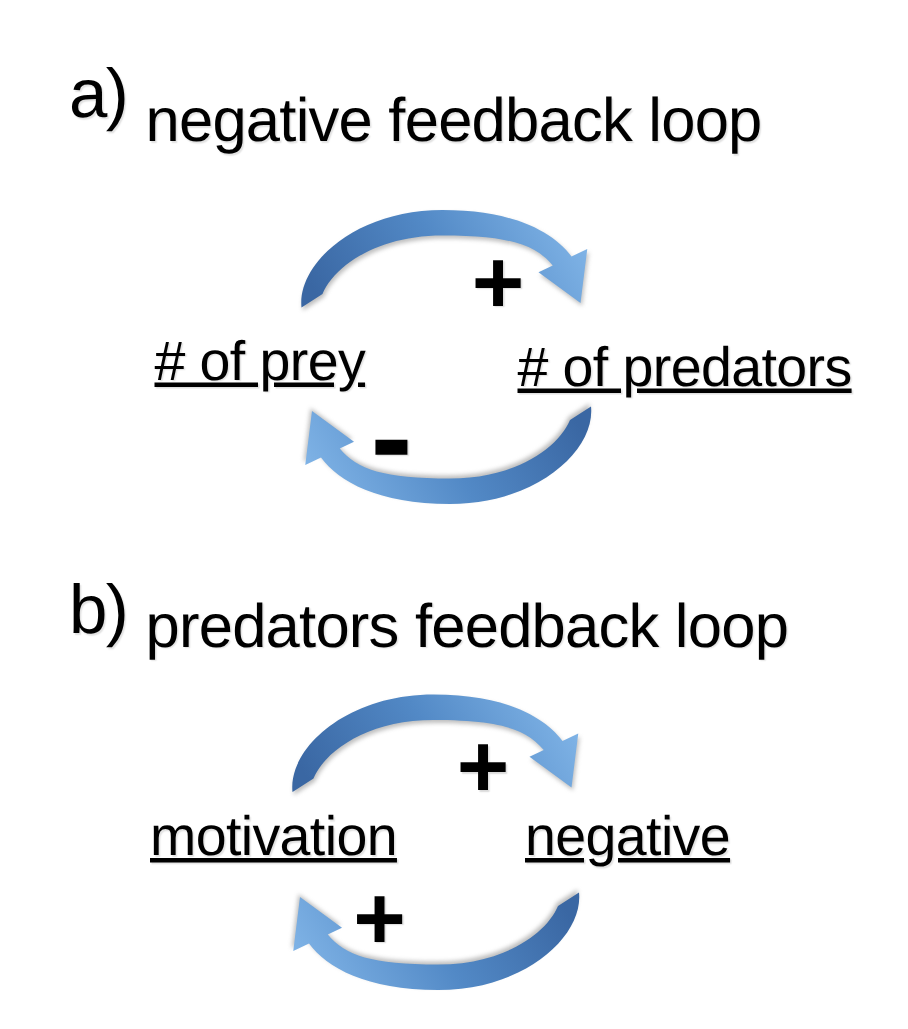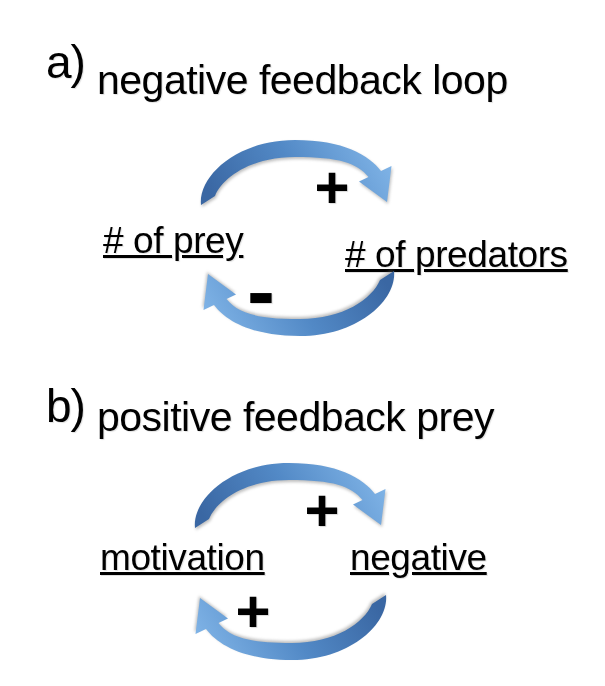--- a/index.html
+++ b/index.html
@@ -51,31 +51,31 @@
   <section>
     <span class="abs section-label" style="left:46px; top:39px">a)</span>
     <span class="abs section-title" style="left:97px; top:60px">negative feedback loop</span>
 
     <svg class="arrow" style="left:195px; top:134px" viewBox="0 0 210 80">
       <use href="#arrow-shape"></use>
     </svg>
     <span class="abs sign" style="left:332px; top:192px">+</span>
 
     <span class="abs node-label" style="left:103px; top:222px"># of prey</span>
-    <span class="abs node-label" style="left:345px; top:236px"># of predators</span>
+    <span class="abs node-label" style="left:345px; top:226px"># of predators</span>
 
     <svg class="arrow rot180" style="left:190px; top:262px" viewBox="0 0 210 80">
       <use href="#arrow-shape"></use>
     </svg>
     <span class="abs sign minus" style="left:261px; top:300px">-</span>
   </section>
 
   <section>
     <span class="abs section-label" style="left:46px; top:383px">b)</span>
-    <span class="abs section-title" style="left:97px; top:397px">positive feedback prey</span>
+    <span class="abs section-title" style="left:97px; top:397px">predators feedback loop</span>
 
     <svg class="arrow" style="left:189px; top:457px" viewBox="0 0 210 80">
       <use href="#arrow-shape"></use>
     </svg>
     <span class="abs sign" style="left:322px; top:515px">+</span>
 
     <span class="abs node-label" style="left:100px; top:539px">motivation</span>
     <span class="abs node-label" style="left:350px; top:539px">negative</span>
 
     <svg class="arrow rot180" style="left:182px; top:586px" viewBox="0 0 210 80">

